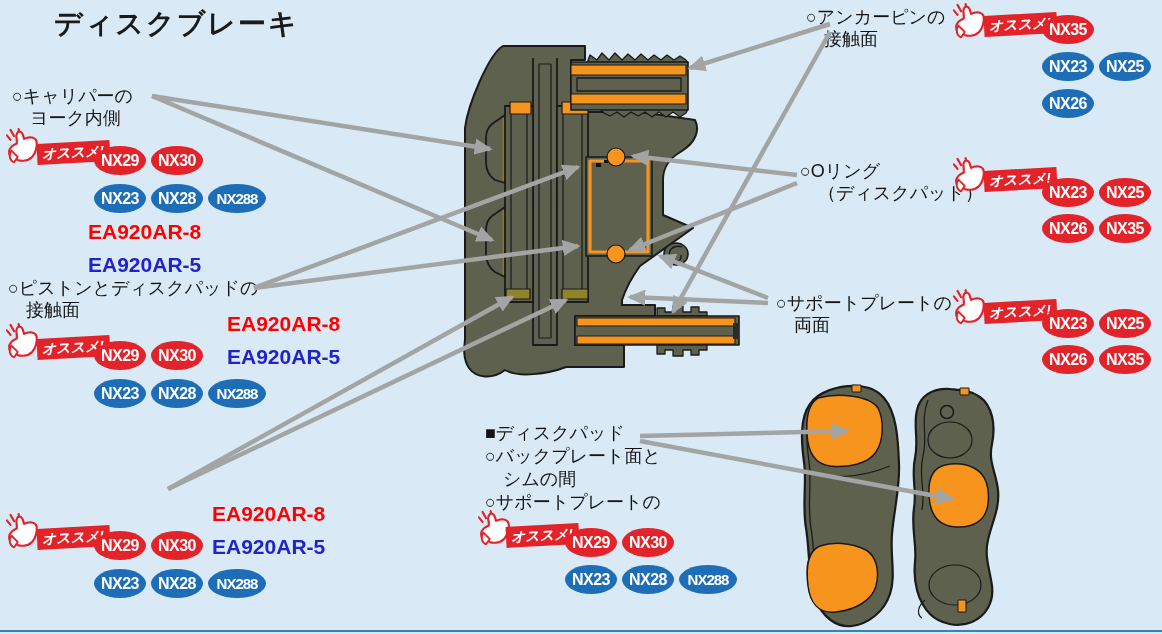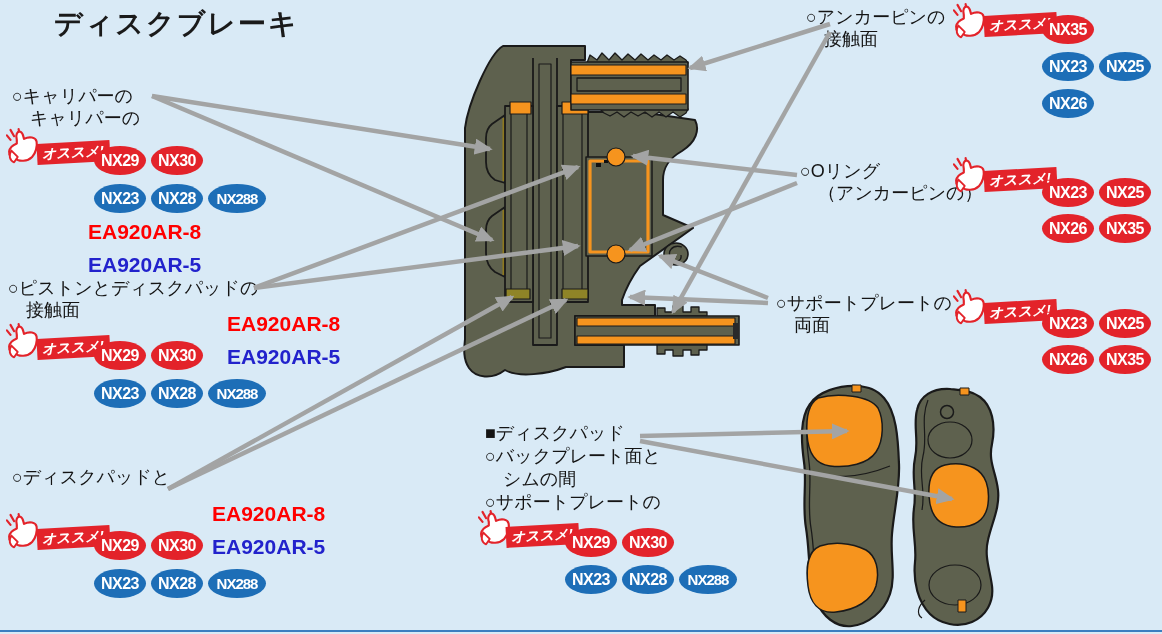--- a/index.html
+++ b/index.html
@@ -54,21 +54,21 @@
         <path d="M12 14 C10 8 13 4 16 5 C19 6 19 10 20 13 C26 10 33 11 34 16 C35 21 33 29 29 33 C24 38 14 39 10 34 C7 35 3 32 3.5 27 C4 23 7 20 12 18 Z" fill="#ffffff" stroke="#e3232a" stroke-width="2.4" stroke-linejoin="round"></path>
         <path d="M6 26 L13 33 L9 39 C4 37 2.5 31 6 26 Z" fill="#ffffff" stroke="#e3232a" stroke-width="2.1" stroke-linejoin="round"></path>
       </symbol>
     </defs>
   </svg>
 
   <div id="page-title" class="abs">ディスクブレーキ</div>
 
   <div class="lbl abs" style="left:12px;top:85px">
     <span class="ln">○キャリパーの</span>
-    <span class="ln in">キャリパーの</span>
+    <span class="ln in">ヨーク内側</span>
   </div>
   <svg class="hand" style="left:6px;top:126px">
       <use href="#hand-sym"></use>
     </svg>
   <span class="rec-tag" style="left:37px;top:142px">オススメ!</span>
   <span class="oval" style="left:94px;top:146px" data-color="red">NX29</span>
   <span class="oval" style="left:151px;top:146px" data-color="red">NX30</span>
   <span class="oval" style="left:94px;top:184px" data-color="blue">NX23</span>
   <span class="oval" style="left:151px;top:184px" data-color="blue">NX28</span>
   <span class="oval wide" style="left:208px;top:184px" data-color="blue">NX288</span>
@@ -85,21 +85,20 @@
   <span class="rec-tag" style="left:37px;top:337px">オススメ!</span>
   <span class="ea" style="left:227px;top:312px" data-color="ea-red">EA920AR-8</span>
   <span class="ea" style="left:227px;top:345px" data-color="ea-blue">EA920AR-5</span>
   <span class="oval" style="left:94px;top:341px" data-color="red">NX29</span>
   <span class="oval" style="left:151px;top:341px" data-color="red">NX30</span>
   <span class="oval" style="left:94px;top:379px" data-color="blue">NX23</span>
   <span class="oval" style="left:151px;top:379px" data-color="blue">NX28</span>
   <span class="oval wide" style="left:208px;top:379px" data-color="blue">NX288</span>
 
   <div class="lbl abs" style="left:12px;top:466px">
-    <span class="ln">○ディスクパッドと</span>
   </div>
   <span class="ea" style="left:212px;top:502px" data-color="ea-red">EA920AR-8</span>
   <span class="ea" style="left:212px;top:535px" data-color="ea-blue">EA920AR-5</span>
   <svg class="hand" style="left:6px;top:511px">
       <use href="#hand-sym"></use>
     </svg>
   <span class="rec-tag" style="left:37px;top:527px">オススメ!</span>
   <span class="oval" style="left:94px;top:531px" data-color="red">NX29</span>
   <span class="oval" style="left:151px;top:531px" data-color="red">NX30</span>
   <span class="oval" style="left:94px;top:569px" data-color="blue">NX23</span>
@@ -114,21 +113,21 @@
       <use href="#hand-sym"></use>
     </svg>
   <span class="rec-tag" style="left:984px;top:14px">オススメ!</span>
   <span class="oval" style="left:1042px;top:15px" data-color="red">NX35</span>
   <span class="oval" style="left:1042px;top:52px" data-color="blue">NX23</span>
   <span class="oval" style="left:1099px;top:52px" data-color="blue">NX25</span>
   <span class="oval" style="left:1042px;top:89px" data-color="blue">NX26</span>
 
   <div class="lbl abs" style="left:800px;top:160px">
     <span class="ln">○Oリング</span>
-    <span class="ln in">（アンカーピンの）</span>
+    <span class="ln in">（ディスクパッド）</span>
   </div>
   <svg class="hand" style="left:953px;top:155px">
       <use href="#hand-sym"></use>
     </svg>
   <span class="rec-tag" style="left:984px;top:169px">オススメ!</span>
   <span class="oval" style="left:1042px;top:178px" data-color="red">NX23</span>
   <span class="oval" style="left:1099px;top:178px" data-color="red">NX25</span>
   <span class="oval" style="left:1042px;top:214px" data-color="red">NX26</span>
   <span class="oval" style="left:1099px;top:214px" data-color="red">NX35</span>
 

